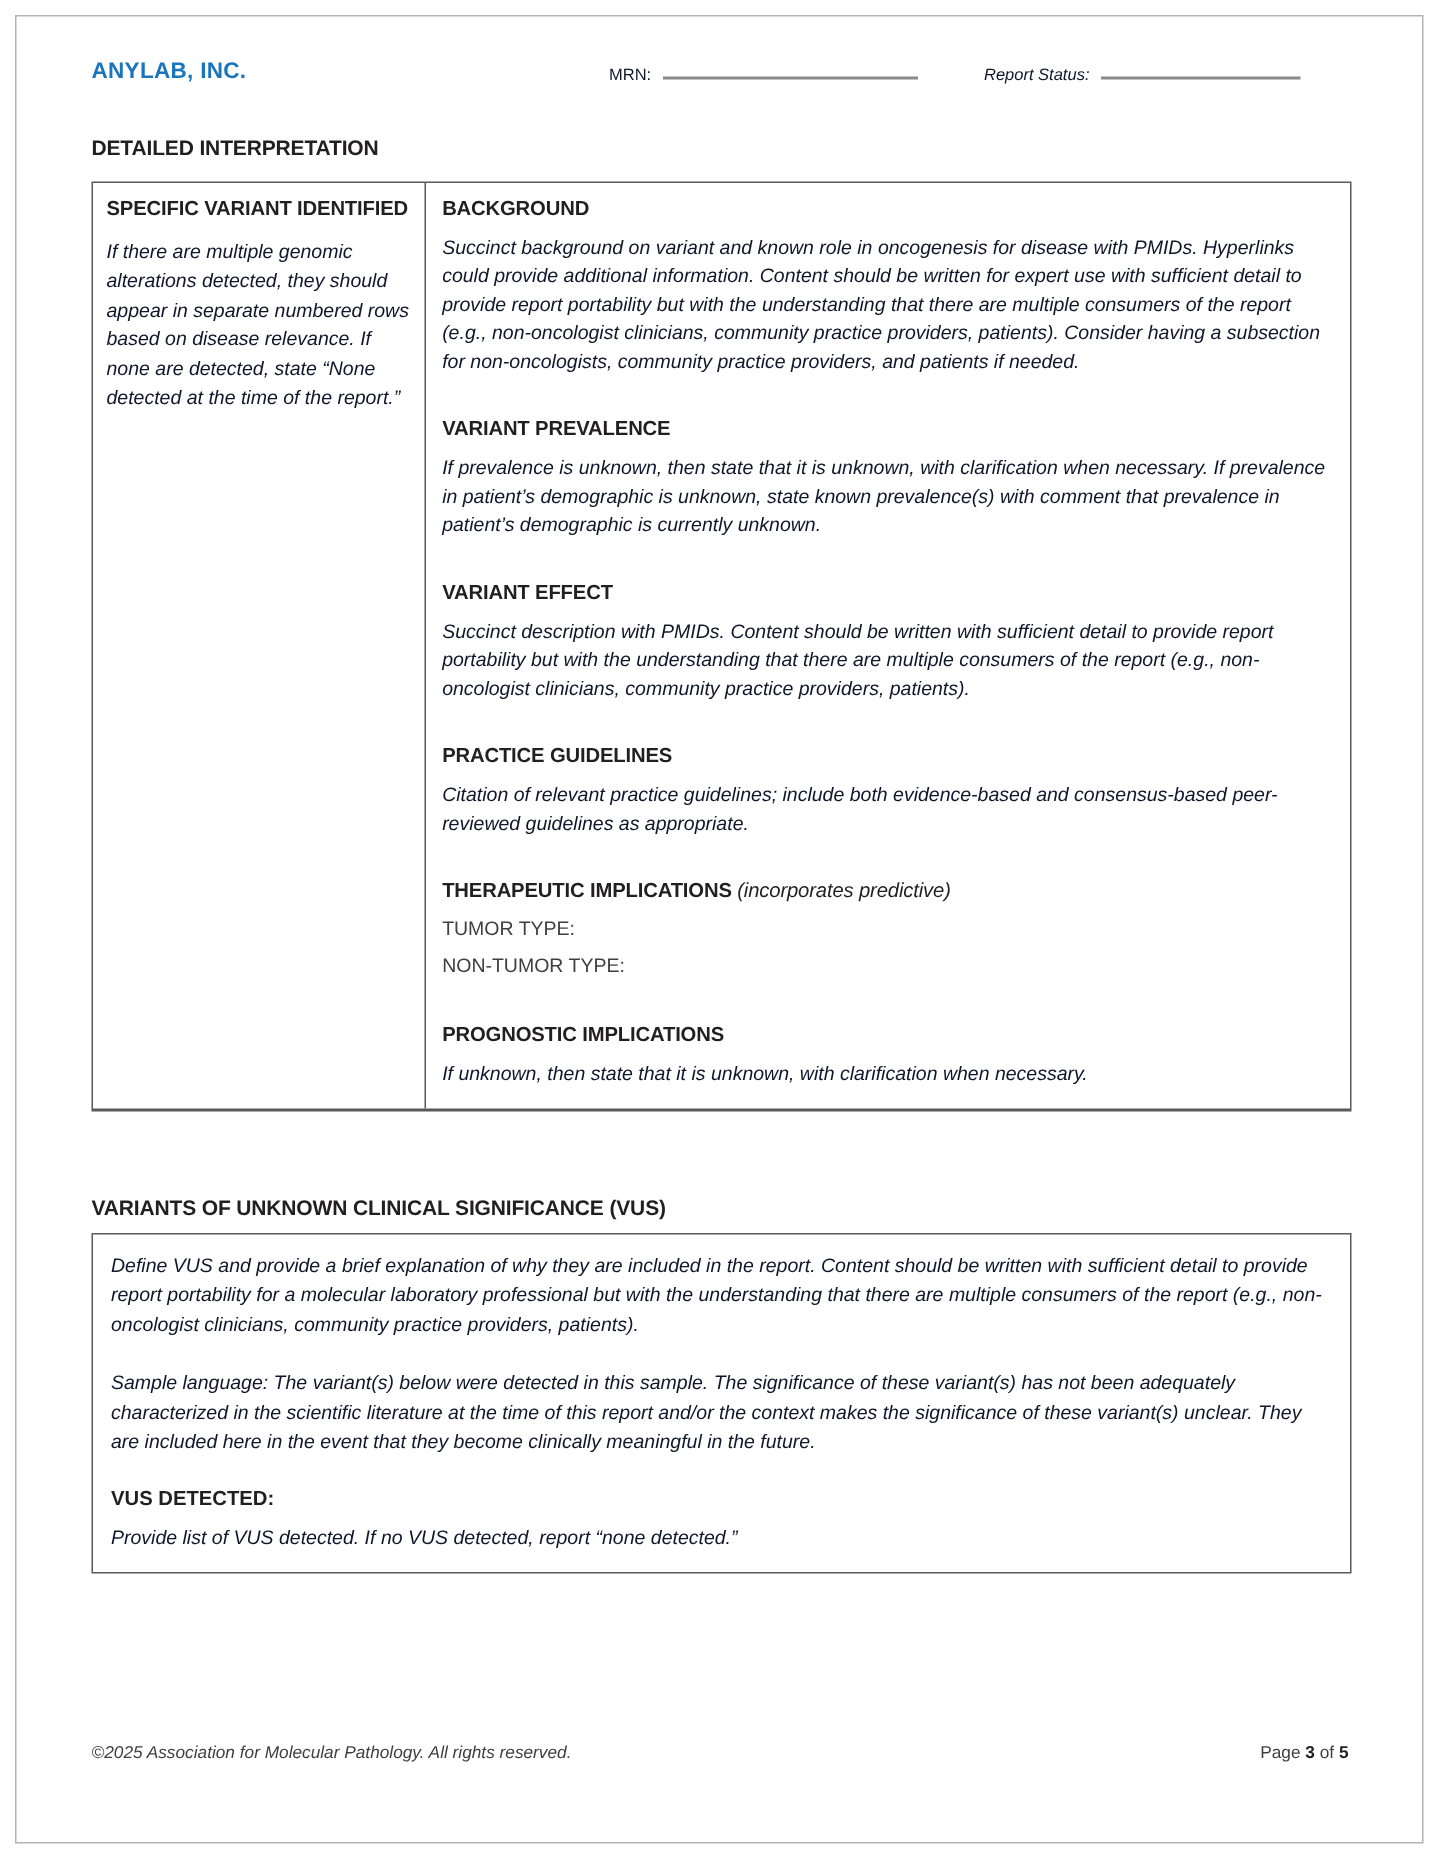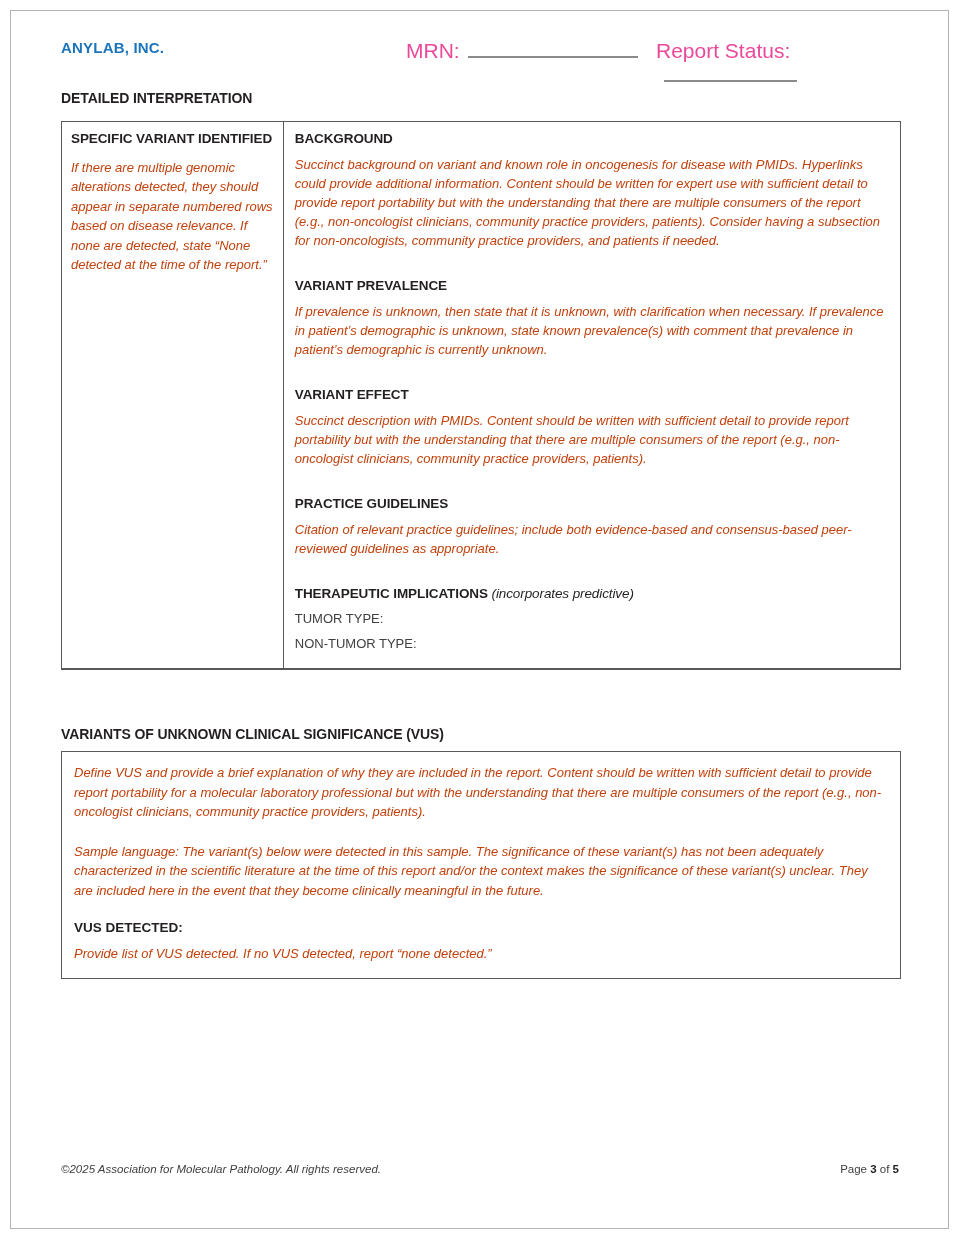--- a/index.html
+++ b/index.html
@@ -6,42 +6,42 @@
   html,body { width:959px; height:1239px; background:#ffffff;
               font-family:"Liberation Sans", sans-serif; }
   .page { position:absolute; left:10px; top:10px; width:939px; height:1219px;
           background:#ffffff; border:1px solid #b3b3b3; }
   .content { position:relative; padding:0 49px 0 50px; }
 
   
   .hdr { position:relative; height:24px; margin-top:28px; }
   .brand { position:absolute; left:0; top:0; font-size:15px; font-weight:bold;
            color:#1b75bc; letter-spacing:.2px; }
-  .hdr-field { position:absolute; top:0; font-size:21px; color:#ec4899; }
+  .hdr-field { position:absolute; top:0; font-size:11px; color:#0f172a; }
   .hdr-field .lbl { vertical-align:baseline; }
   .fill-line { display:inline-block; border-bottom:2px solid #8a8a8a;
                height:14px; margin-left:8px; vertical-align:baseline; }
   .mrn-field { left:345px; }
   .mrn-field .fill-line { width:170px; }
-  .status-field { left:595px; }
+  .status-field { left:595px;font-style:italic; }
   .status-field .fill-line { width:133px; }
 
   
   .doc-h1 { font-size:14px; font-weight:bold; color:#231f20; letter-spacing:-.1px; }
   .di-title { margin-top:27px; }
 
   
   .itable { display:flex; margin-top:15px; border:1px solid #595959;
             border-bottom-width:2px; width:840px; }
   .cell-left  { width:222px; border-right:1px solid #595959; padding:8px 9px 10px 9px; }
   .cell-right { width:617px; padding:8px 10px 14px 11px; }
 
   .cell-h { font-size:13.5px; font-weight:bold; color:#231f20; line-height:1.38;
             letter-spacing:-.1px; }
-  .blue-it { font-size:13px; font-style:italic; color:#c2410c; line-height:1.47; }
+  .blue-it { font-size:13px; font-style:italic; color:#0f172a; line-height:1.47; }
   .cell-left .blue-it { margin-top:9px; line-height:1.5; }
 
   .sec { margin-top:27px; }
   .sec.first { margin-top:0; }
   .sec .cell-h { margin-bottom:6px; }
 
   .h-suffix { font-weight:normal; font-style:italic; color:#231f20; font-size:13.5px; }
   .sub-lbl { font-size:13px; color:#404040; margin-top:7px; line-height:1.45; }
 
   
@@ -104,20 +104,24 @@
           <div class="cell-h">PRACTICE GUIDELINES</div>
           <div class="blue-it">Citation of relevant practice guidelines; include both evidence-based and consensus-based peer-reviewed guidelines as appropriate.</div>
         </div>
 
         <div class="sec">
           <div class="cell-h"><span>THERAPEUTIC IMPLICATIONS</span><span class="h-suffix"> (incorporates predictive)</span></div>
           <div class="sub-lbl" style="margin-top:0;">TUMOR TYPE:</div>
           <div class="sub-lbl">NON-TUMOR TYPE:</div>
         </div>
 
+        <div class="sec">
+          <div class="cell-h">PROGNOSTIC IMPLICATIONS</div>
+          <div class="blue-it">If unknown, then state that it is unknown, with clarification when necessary.</div>
+        </div>
 
       </div>
     </div>
 
     <div class="doc-h1 vus-title">VARIANTS OF UNKNOWN CLINICAL SIGNIFICANCE (VUS)</div>
 
     <div class="vus-box">
       <div class="blue-it">Define VUS and provide a brief explanation of why they are included in the report. Content should be written with sufficient detail to provide report portability for a molecular laboratory professional but with the understanding that there are multiple consumers of the report (e.g., non-oncologist clinicians, community practice providers, patients).</div>
       <div class="vus-gap"></div>
       <div class="blue-it">Sample language: The variant(s) below were detected in this sample. The significance of these variant(s) has not been adequately characterized in the scientific literature at the time of this report and/or the context makes the significance of these variant(s) unclear. They are included here in the event that they become clinically meaningful in the future.</div>

